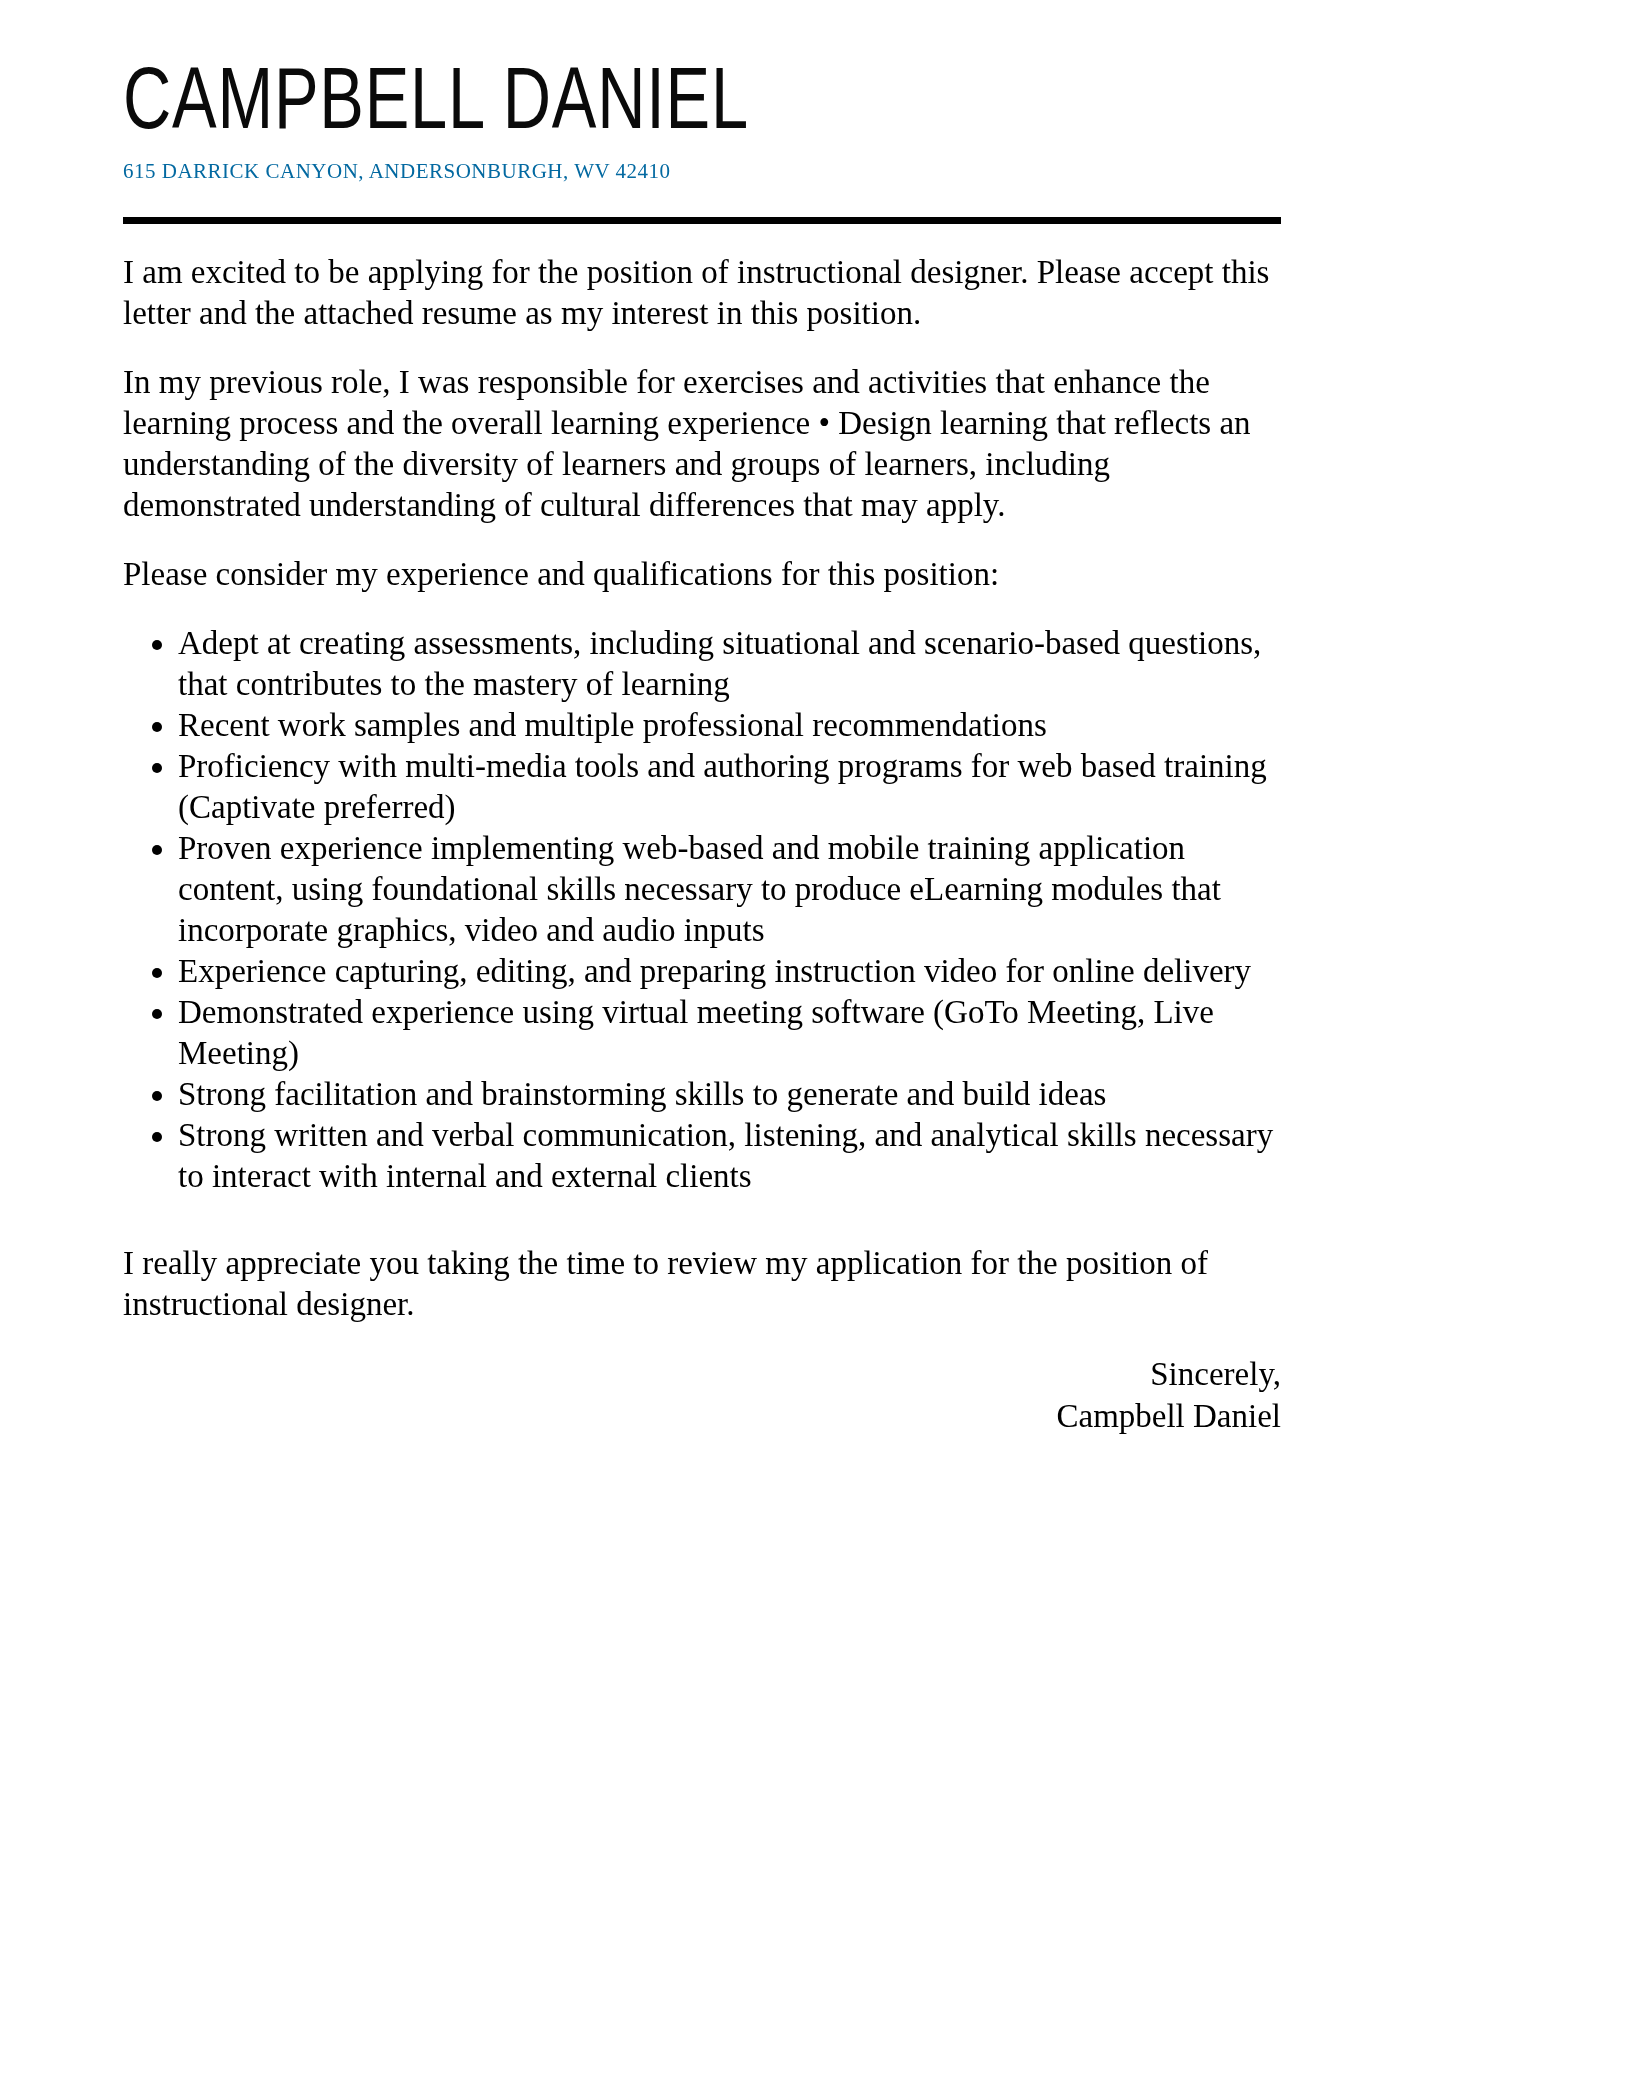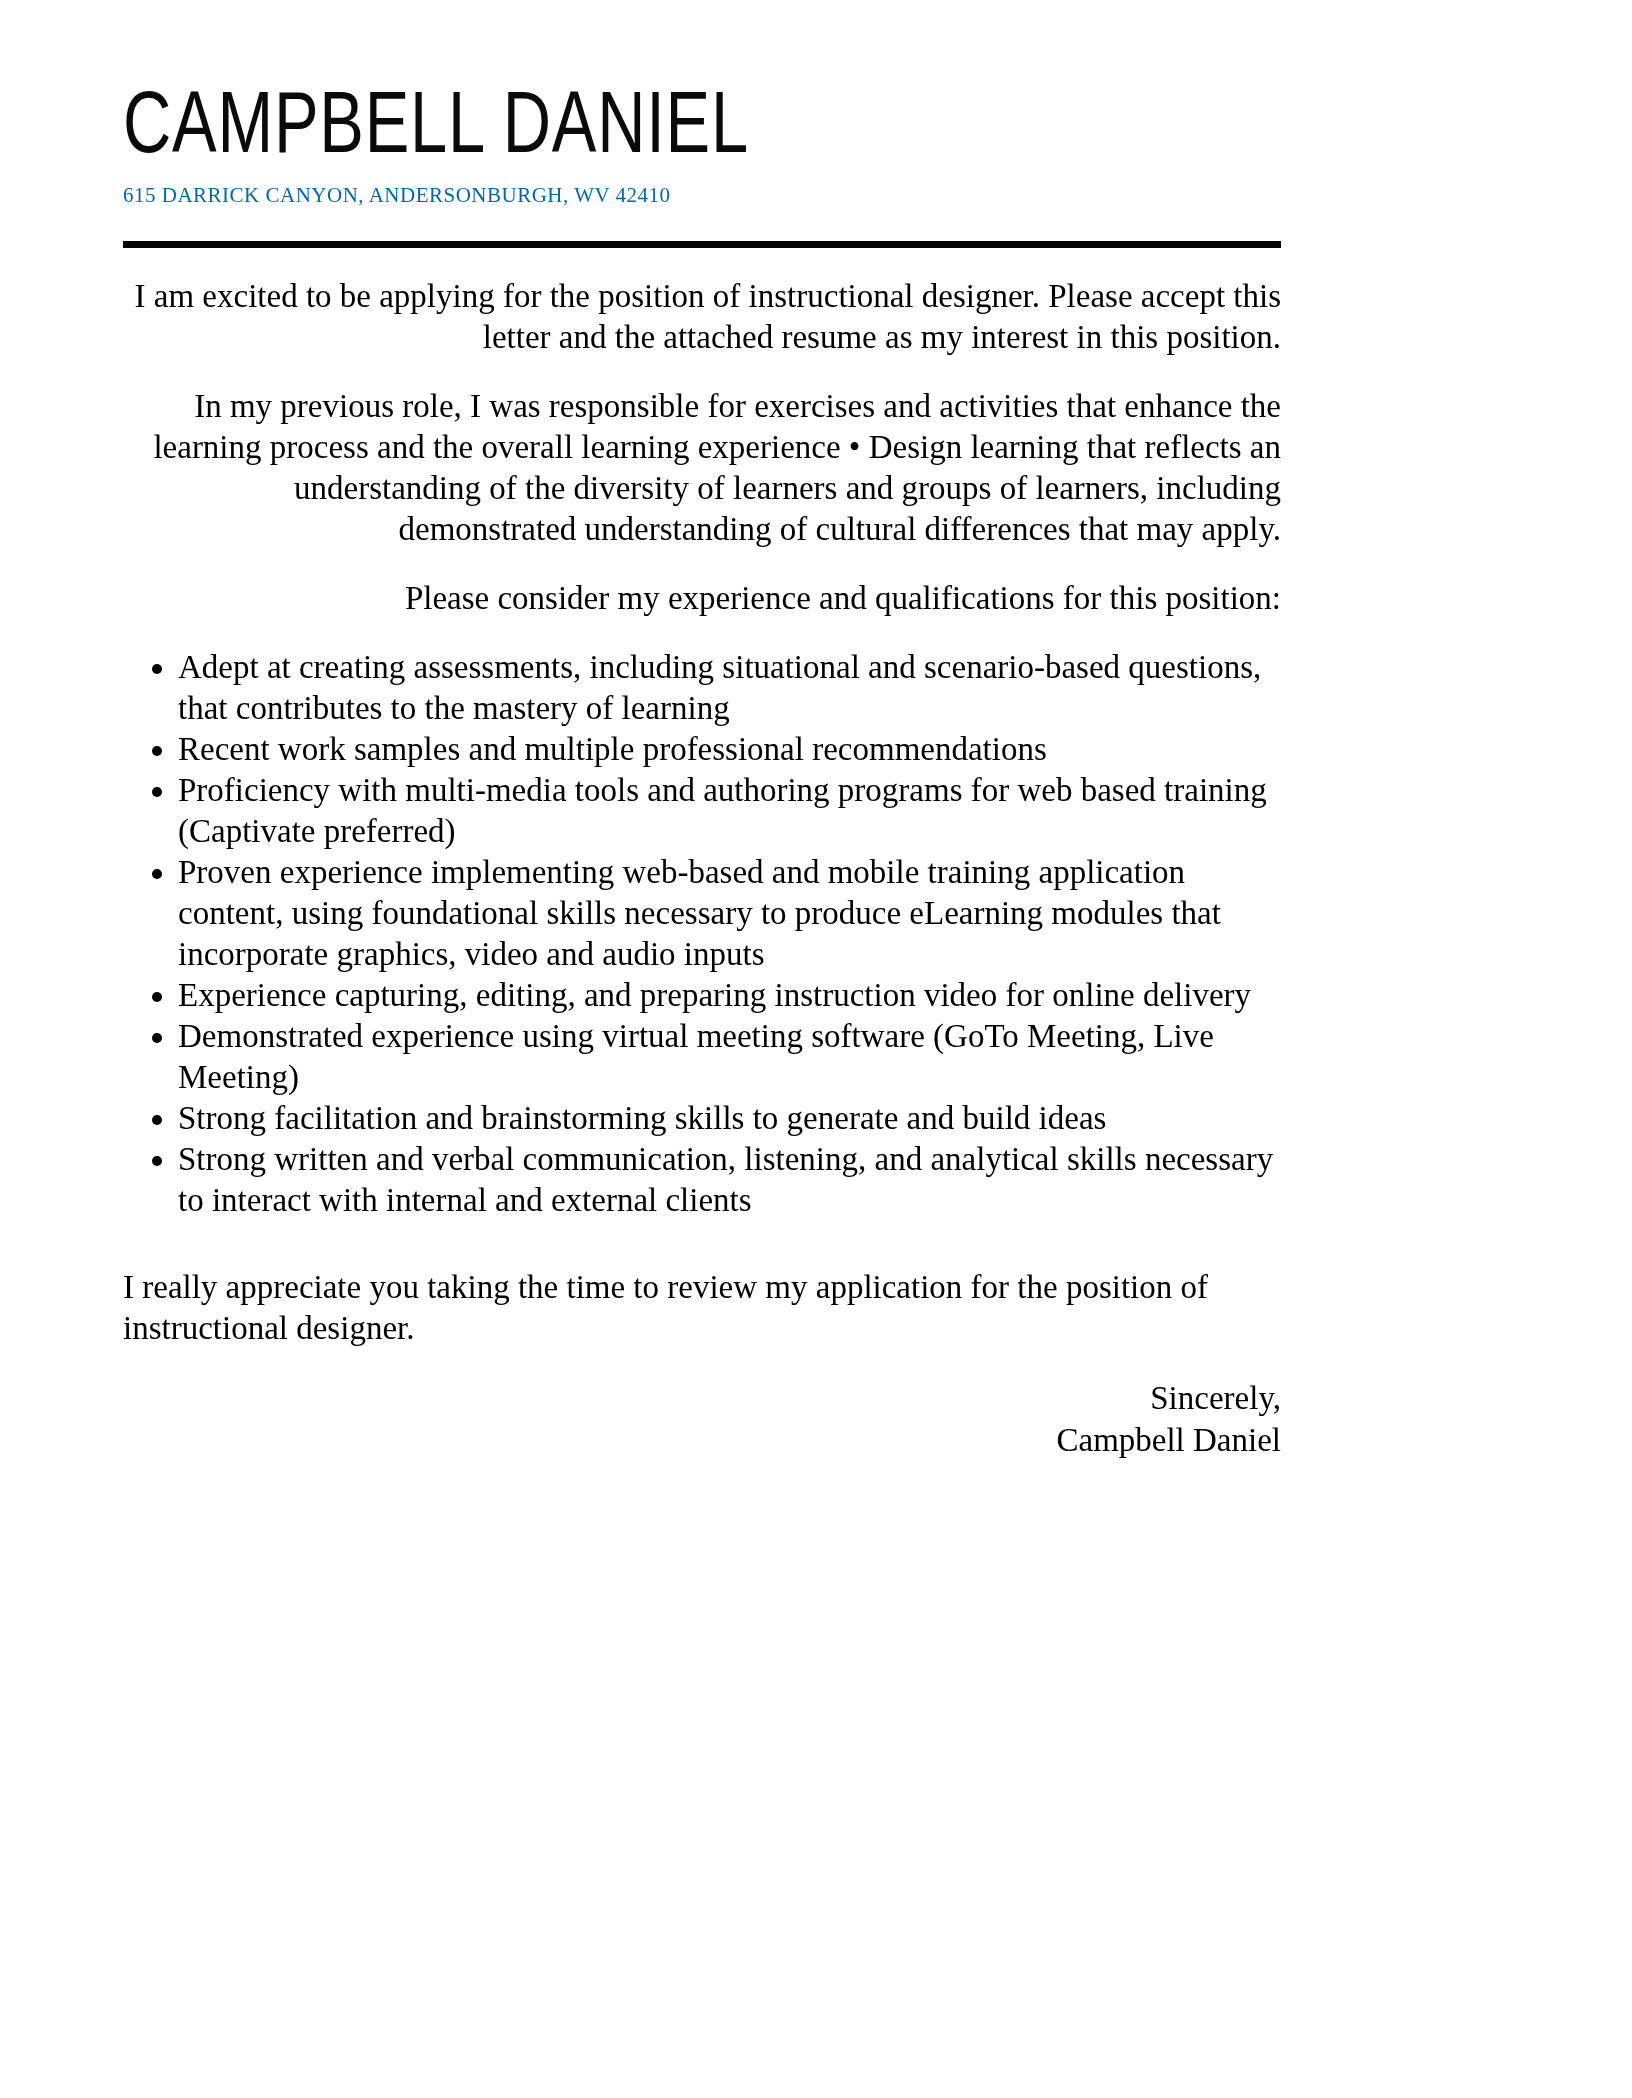--- a/index.html
+++ b/index.html
@@ -5,21 +5,21 @@
   html, body {
     margin: 0;
     padding: 0;
     background: #ffffff;
   }
   .page {
     position: relative;
     width: 1404px;
     height: 2098px;
     box-sizing: border-box;
-    padding: 76px 123px 0 123px;
+    padding: 52px 123px 0 123px;
     background: #ffffff;
     color: #000000;
     font-family: "Liberation Serif", serif;
     font-size: 33px;
     line-height: 41px;
     overflow: hidden;
   }
   .applicant-name {
     margin: 0;
     font-family: "Liberation Sans", sans-serif;
@@ -47,21 +47,20 @@
     height: 7px;
     background: #000000;
     width: 100%;
   }
   .salutation {
     margin: 97px 0 0 0;
     font-weight: 700;
   }
   .body-paragraph {
     margin: 28px 0 0 0;
-    text-align: right;
   }
   ul.qualifications {
     margin: 28px 0 0 0;
     padding: 0 0 0 55px;
   }
   ul.qualifications li {
     margin: 0;
     padding-left: 0px;
   }
   .closing-paragraph {

